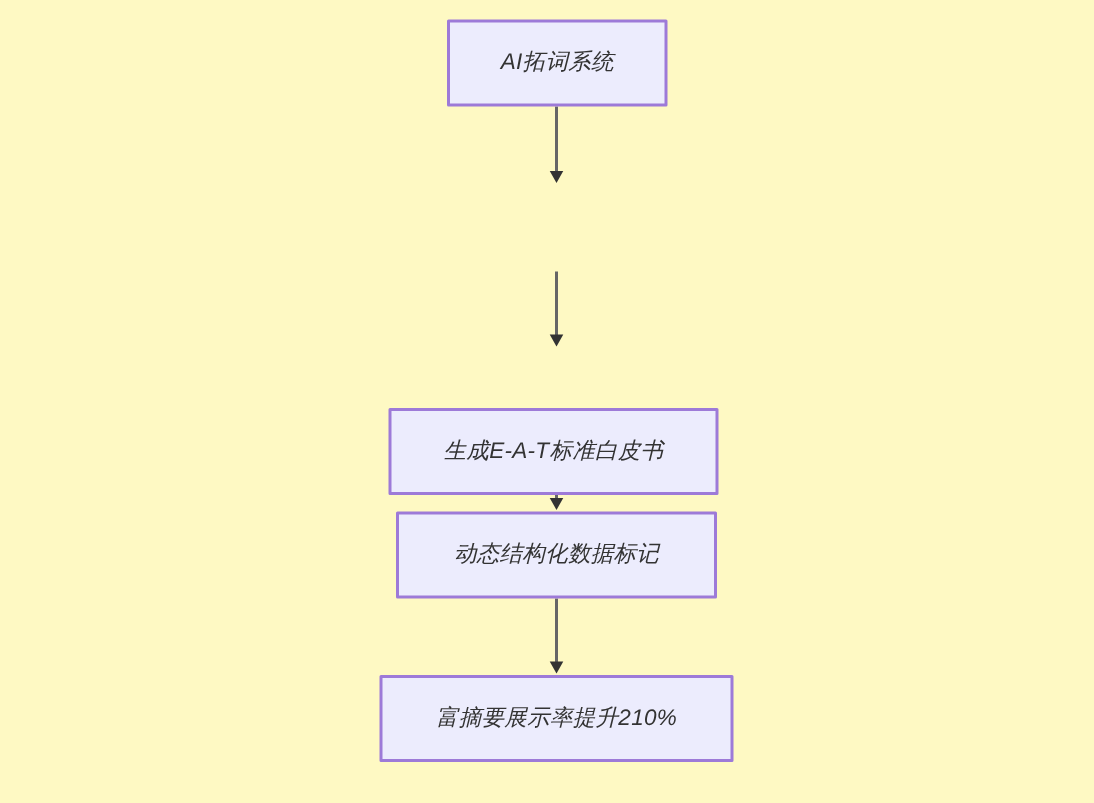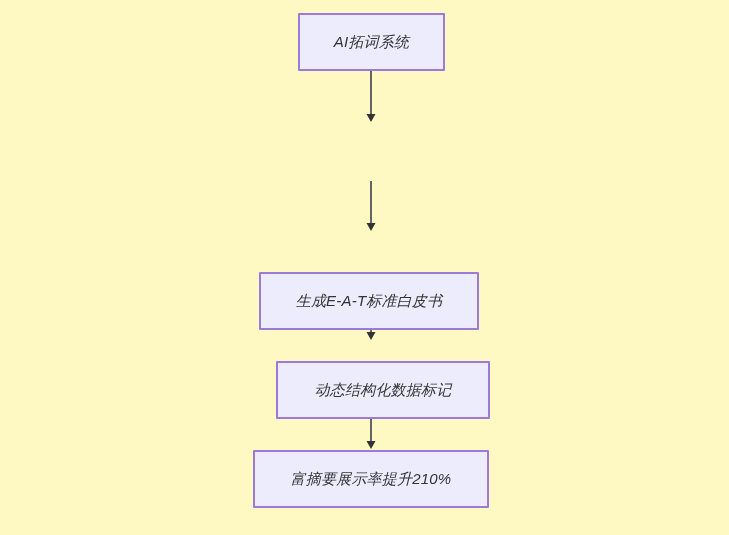--- a/index.html
+++ b/index.html
@@ -85,21 +85,21 @@
 
   <div class="flow-node" style="left: 298px; top: 13px; width: 147px; height: 58px;">
     <span class="flow-node-label">AI拓词系统</span>
   </div>
 
 
   <div class="flow-node" style="left: 259px; top: 232px; width: 220px; height: 58px; margin-top: 40px;">
     <span class="flow-node-label">生成E-A-T标准白皮书</span>
   </div>
 
-  <div class="flow-node" style="left: 264px; top: 361px; width: 214px; height: 58px; margin-left: 12px;">
+  <div class="flow-node" style="left: 264px; top: 341px; width: 214px; height: 58px;">
     <span class="flow-node-label">动态结构化数据标记</span>
   </div>
 
   <div class="flow-node" style="left: 253px; top: 450px; width: 236px; height: 58px; justify-content: center;">
     <span class="flow-node-label">富摘要展示率提升210%</span>
   </div>
 
 </div>
 
 </body></html>

